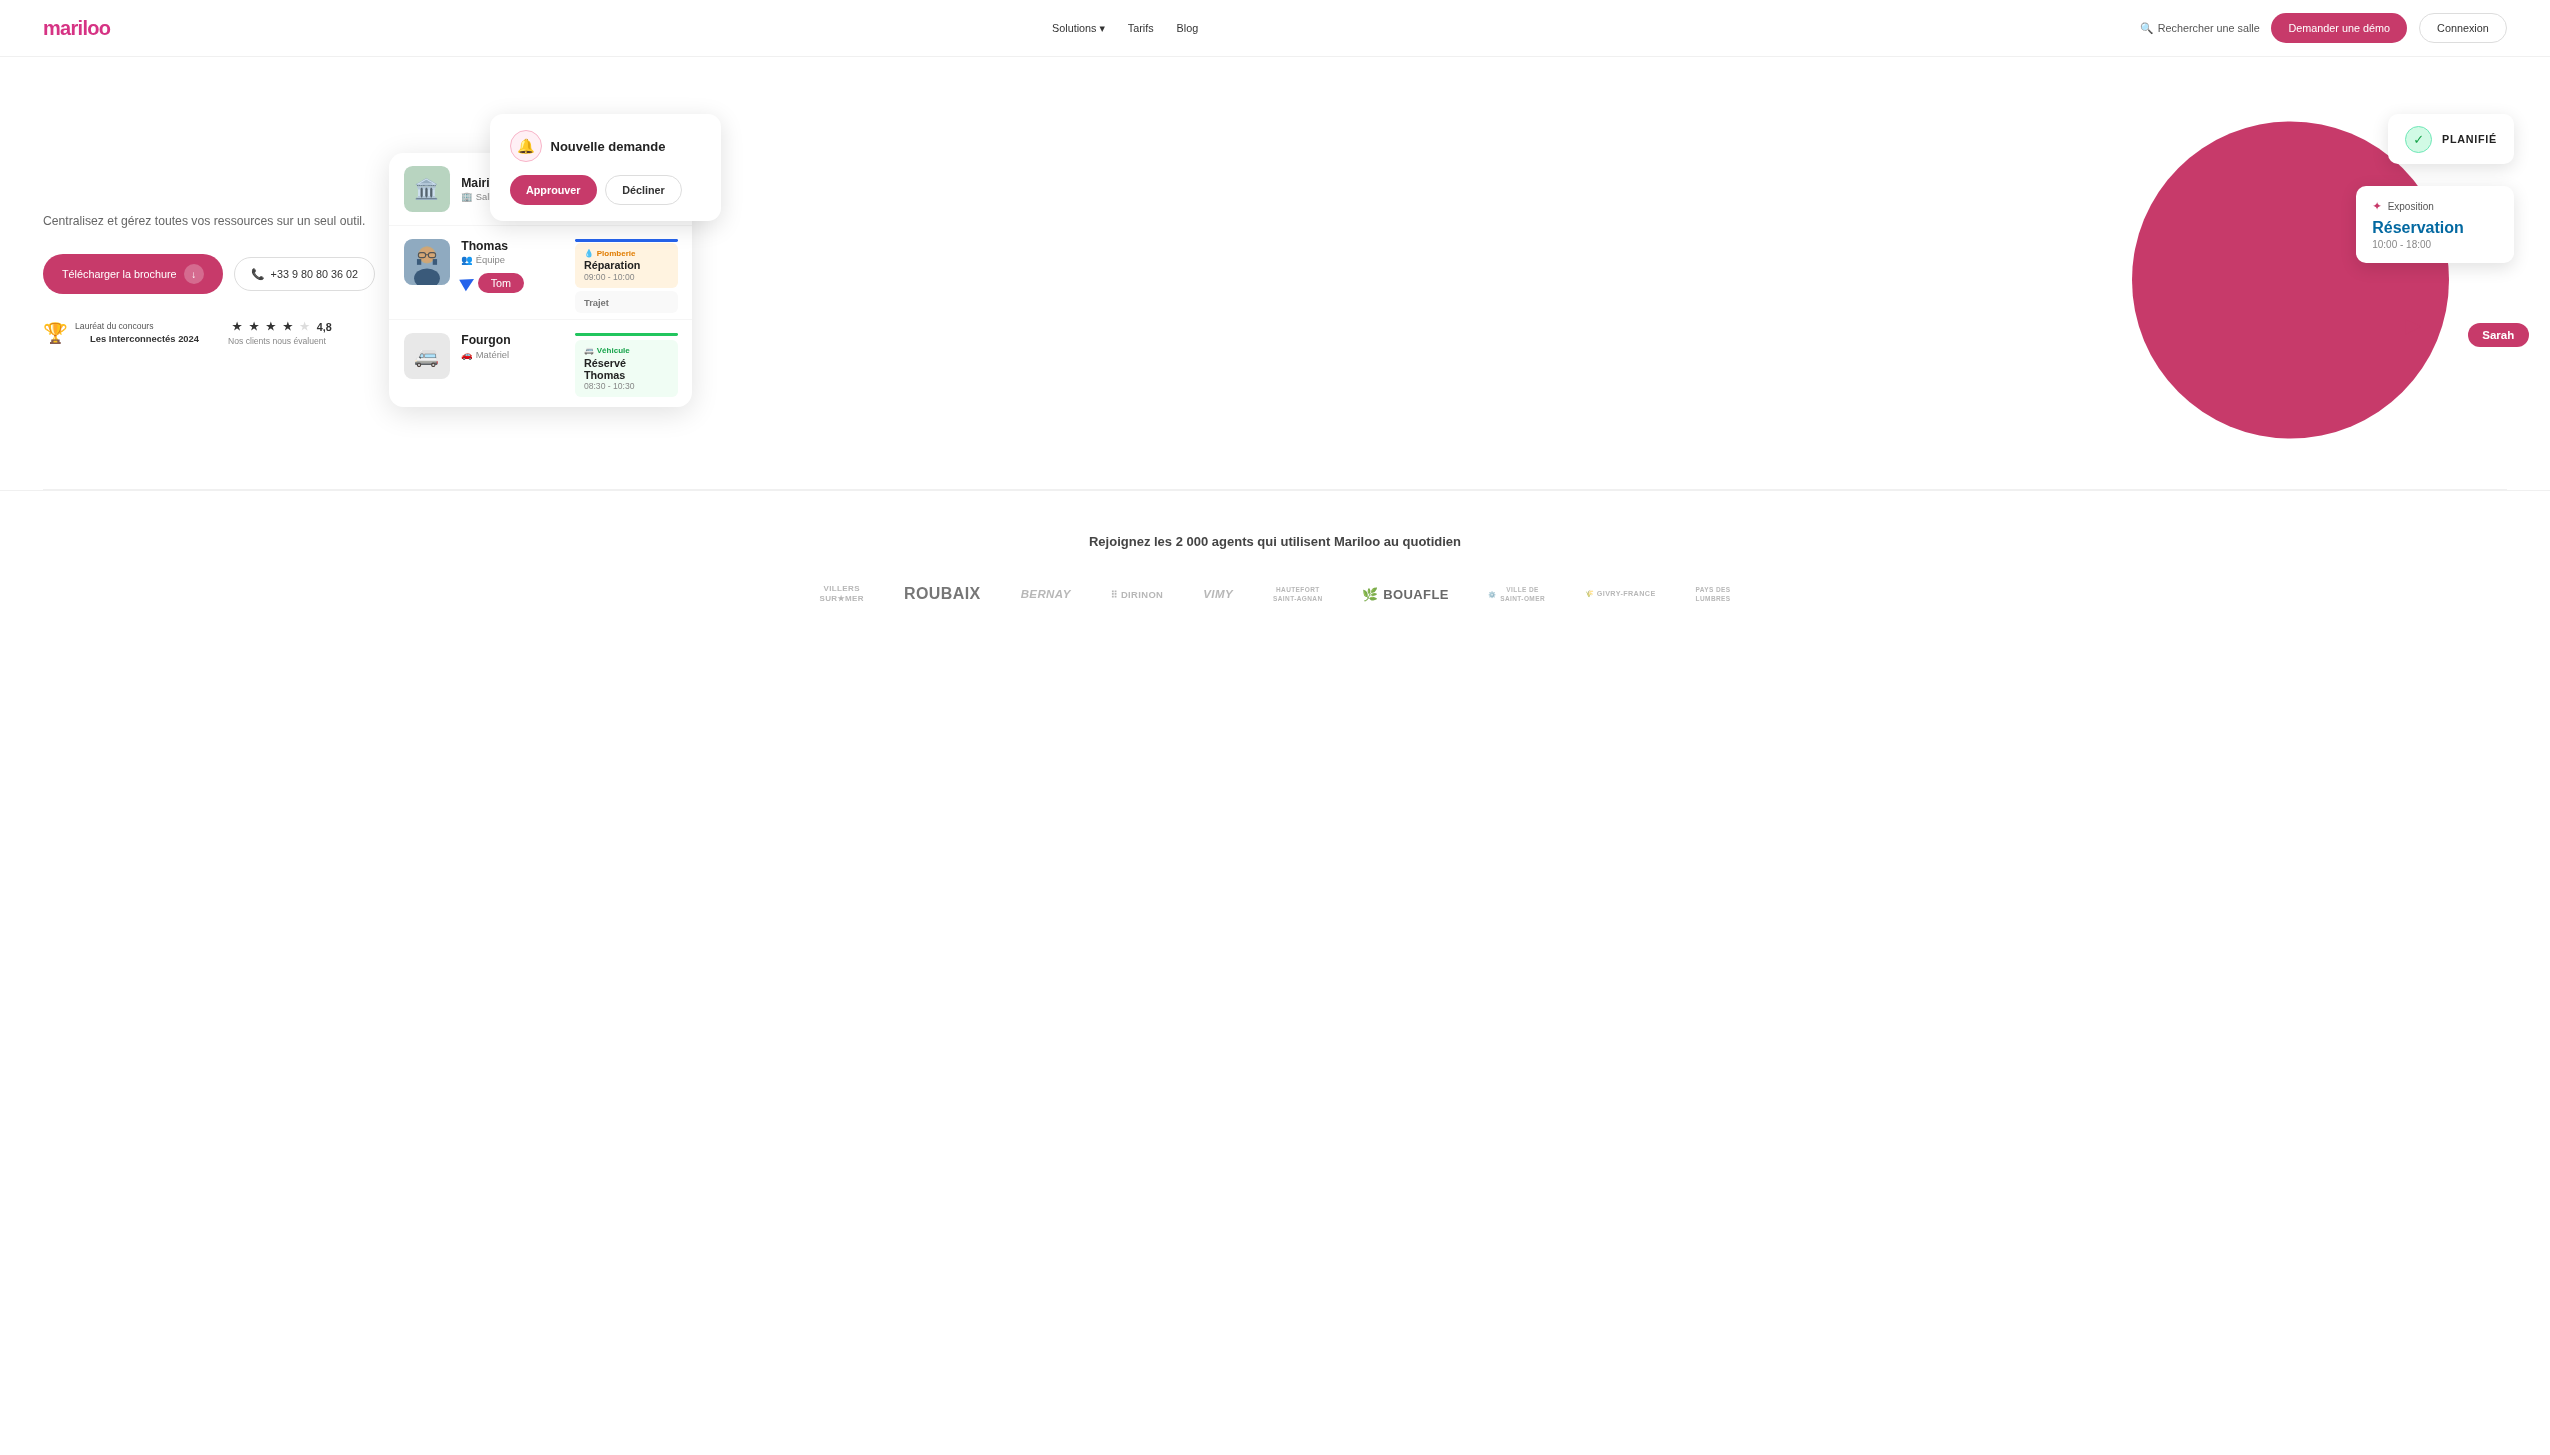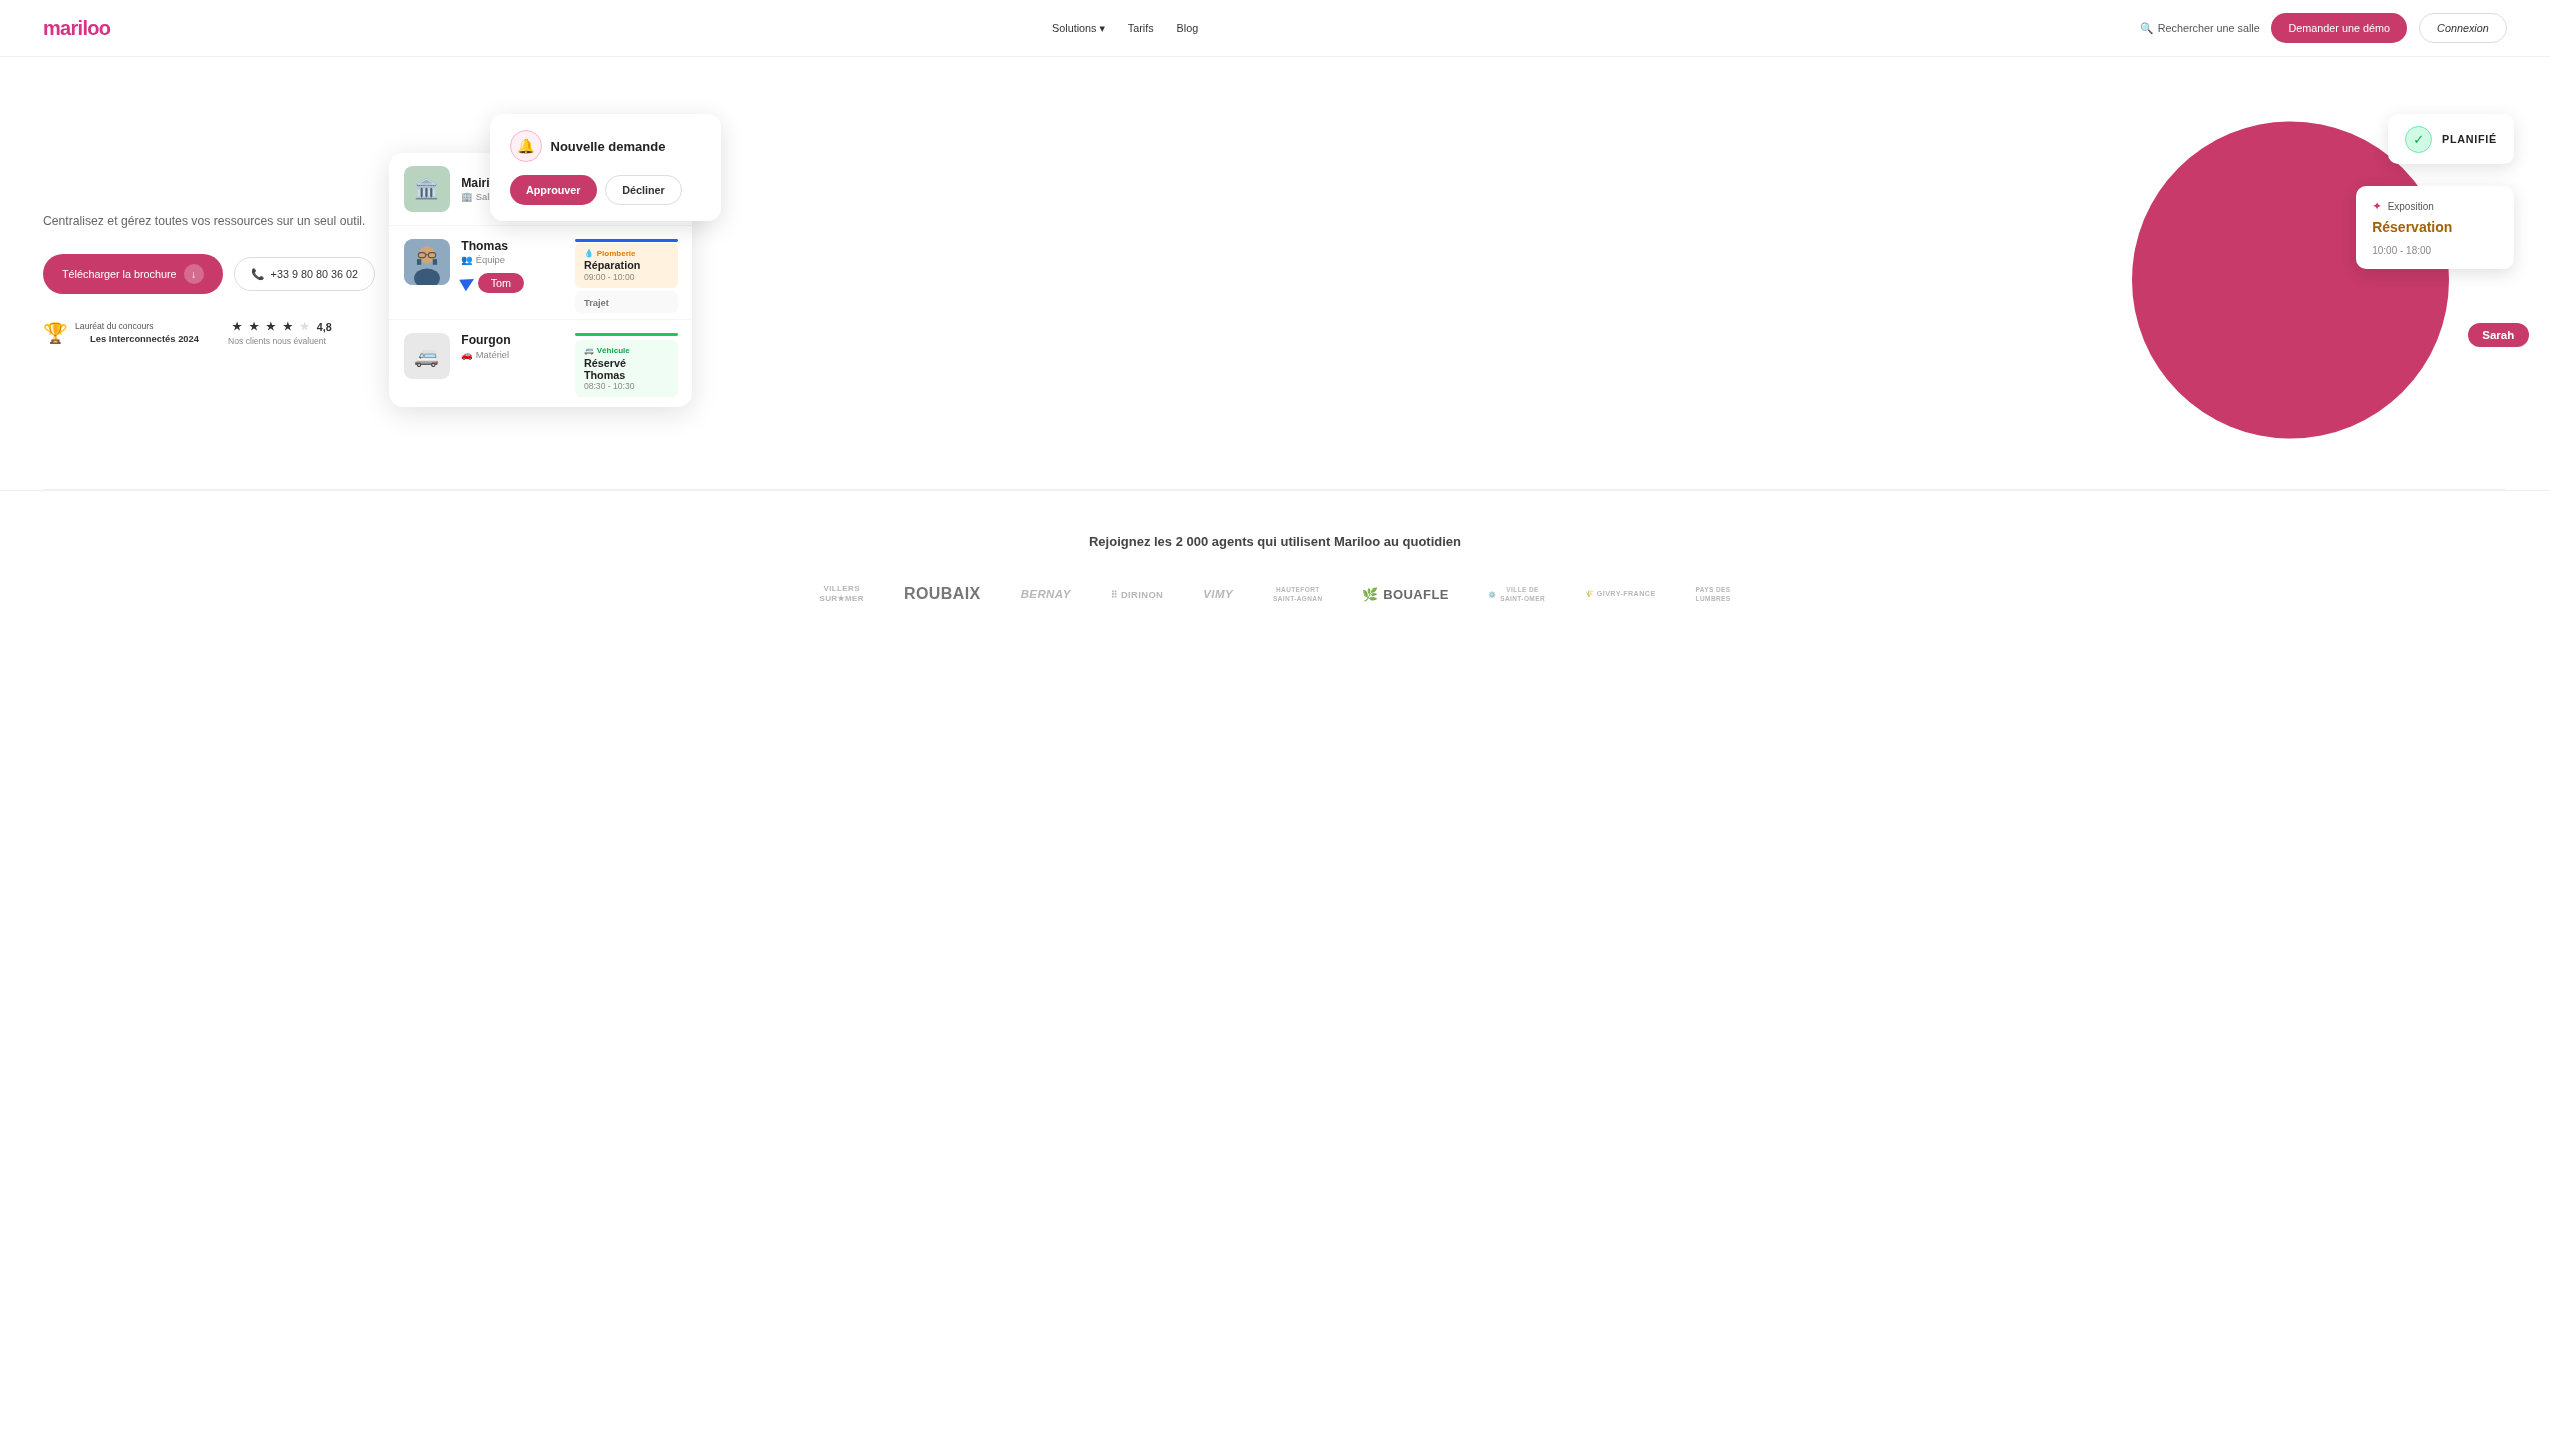--- a/index.html
+++ b/index.html
@@ -16,21 +16,21 @@
     .nav-links a { text-decoration: none; color: #333; font-size: 10.8px; }
     .nav-links .solutions-link { display: flex; align-items: center; gap: 2.9px; }
     .nav-actions { display: flex; align-items: center; gap: 11.5px; }
     .nav-search { display: flex; align-items: center; gap: 4.3px; color: #555; font-size: 10.8px; cursor: pointer; }
     .btn-demo {
       background: #c73a6a; color: #fff; border: none; border-radius: 21.6px;
       padding: 8.6px 17.3px; font-size: 10.8px; cursor: pointer; font-weight: 500;
     }
     .btn-connexion {
       background: #fff; color: #333; border: 1.1px solid #ddd; border-radius: 21.6px;
-      padding: 8px 17.3px; font-size: 10.8px; cursor: pointer; font-style: italic;
+      padding: 8px 17.3px; font-size: 10.8px; cursor: pointer;
     }
 
     
     .hero {
       display: flex; align-items: center; justify-content: space-between;
       padding: 43px 43px 29px 43px; min-height: 418px; position: relative; overflow: hidden;
     }
     .hero-left { max-width: 418px; }
     .hero-title { font-size: 35px; font-weight: 800; color: #111; line-height: 1.15; margin-bottom: 14.4px; }
     .hero-subtitle { font-size: 12.2px; color: #666; margin-bottom: 26px; }
@@ -174,21 +174,21 @@
 
     
     .card-exposition {
       position: absolute; top: 86px; right: -7.2px; z-index: 5;
       background: #fff; border-radius: 10px; box-shadow: 0 4.3px 17.3px rgba(0,0,0,0.12);
       padding: 13px 16px; min-width: 158px;
     }
     .exposition-type { display: flex; align-items: center; gap: 5.8px; margin-bottom: 5.8px; }
     .expo-icon { color: #c73a6a; font-size: 11.5px; }
     .expo-label { font-size: 10px; color: #555; font-weight: 500; }
-    .expo-title { font-size: 14px; font-weight: 800; color: #a16207; margin-bottom: 10px; }
+    .expo-title { font-size: 16px; font-weight: 800; color: #0369a1; margin-bottom: 2px; }
     .expo-time { font-size: 10px; color: #888; }
 
     
     .sarah-badge {
       position: absolute; right: -21.6px; top: 223px; z-index: 6;
       background: #c73a6a; color: #fff; border-radius: 14.4px; padding: 5.8px 14.4px;
       font-size: 11.5px; font-weight: 700;
     }
     .sarah-arrow {
       position: absolute; right: 86px; top: 213px; z-index: 6;

